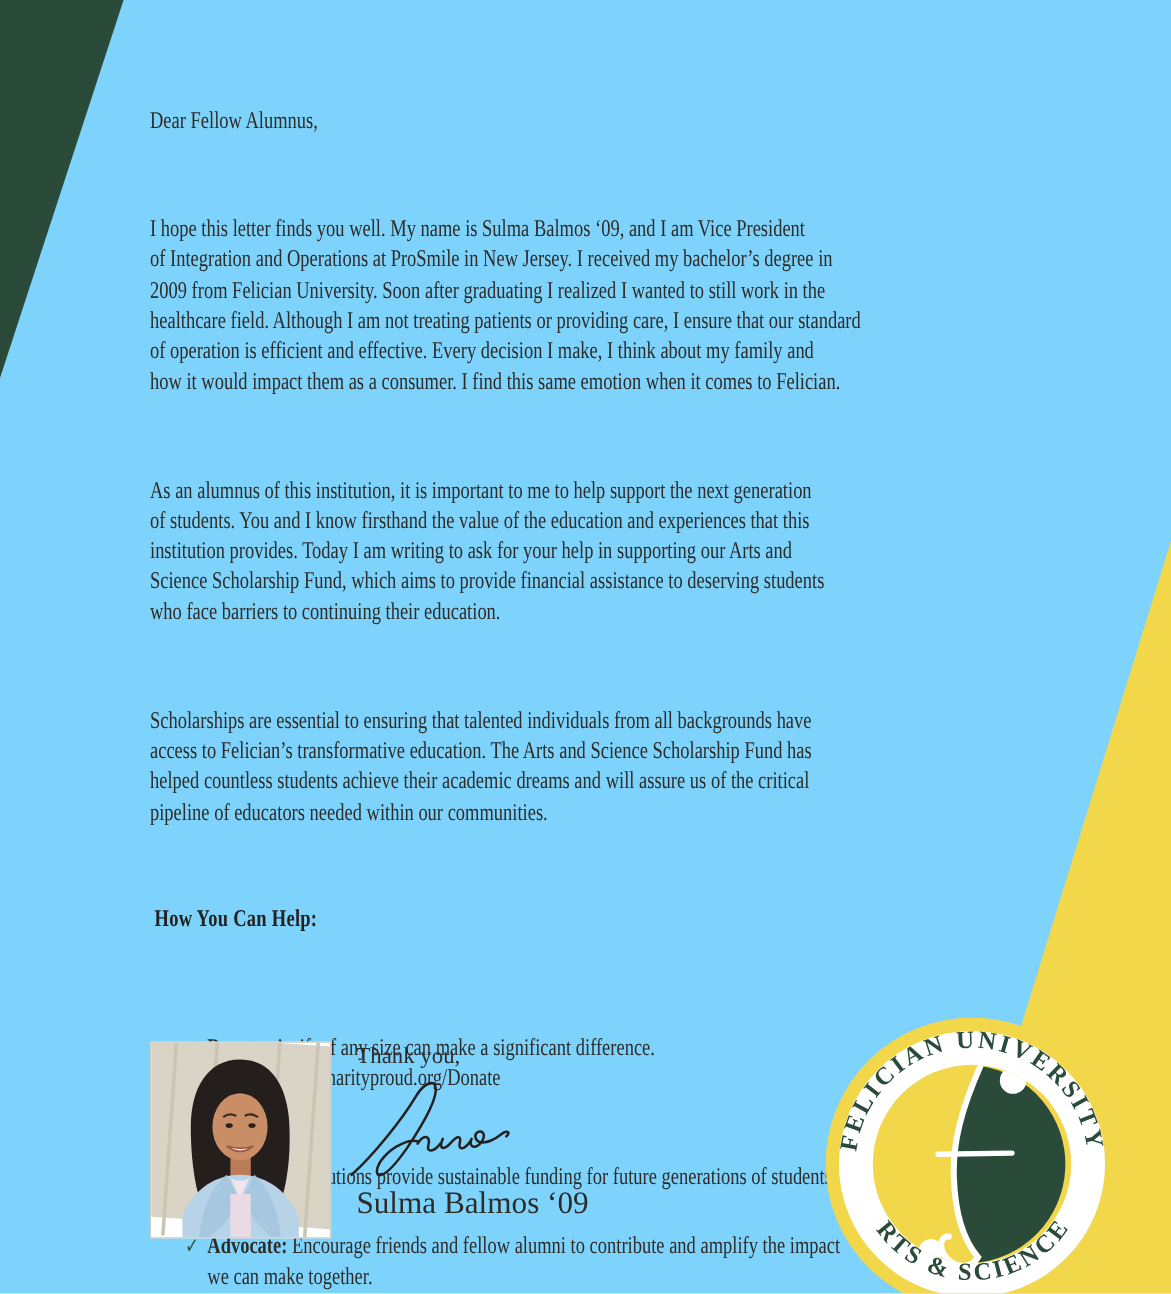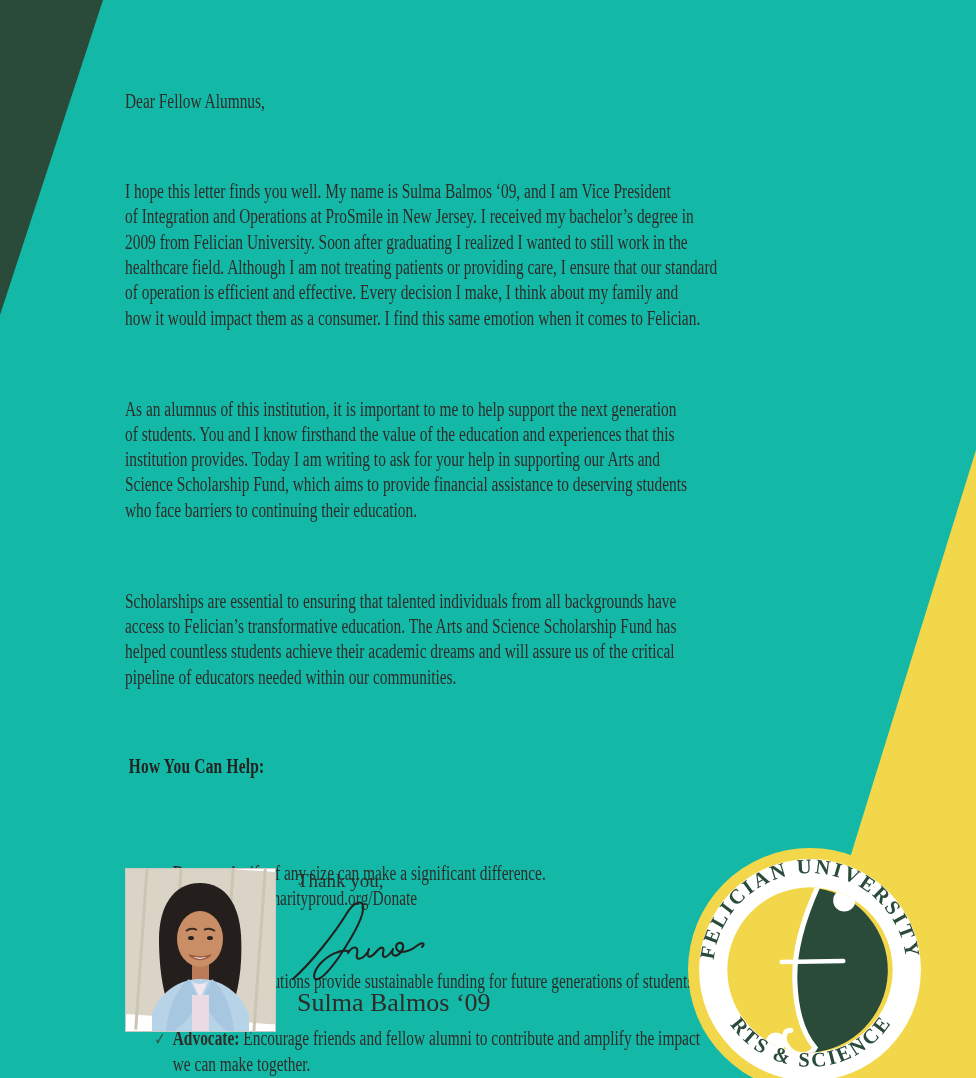--- a/index.html
+++ b/index.html
@@ -1,21 +1,21 @@
 <!DOCTYPE html>
 <html><head>
 <meta charset="utf-8">
 <style>
   * { margin: 0; padding: 0; box-sizing: border-box; }
   html, body { background: #ffffff; }
   .page {
     position: relative;
     width: 976px;
     height: 1078px;
-    background: #14b8a6;
+    background: #7dd3fc;
     overflow: hidden;
     font-family: "Liberation Serif", "DejaVu Serif", serif;
     color: #2e2c29;
   }
   .bg-shapes { position: absolute; inset: 0; z-index: 0; }
 
   
   .letter-body {
     position: absolute;
     left: 125px;

